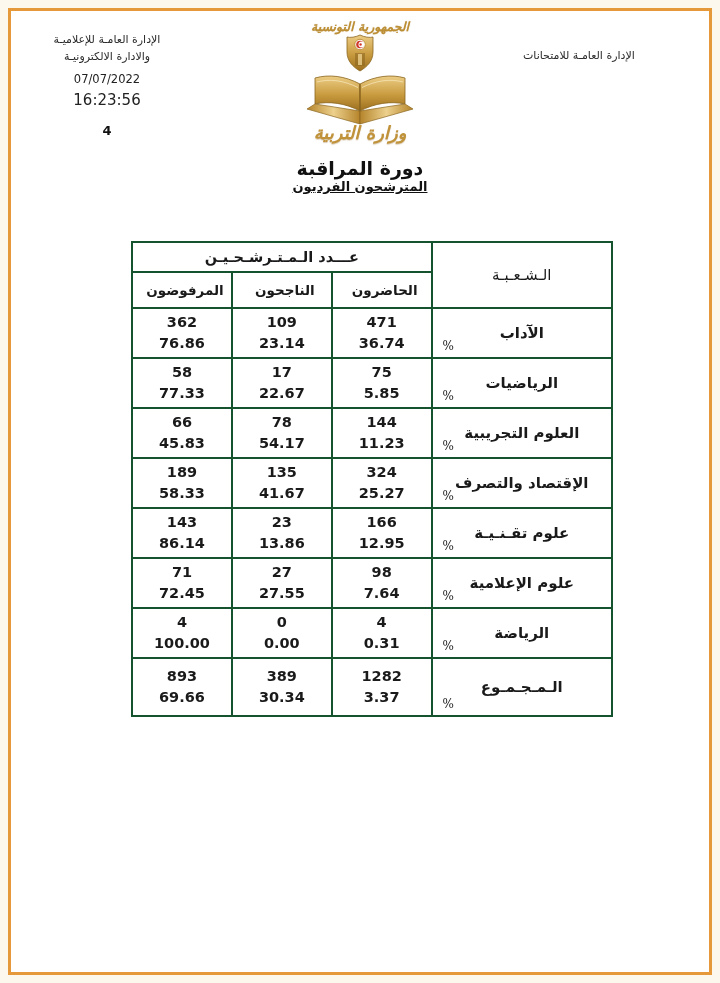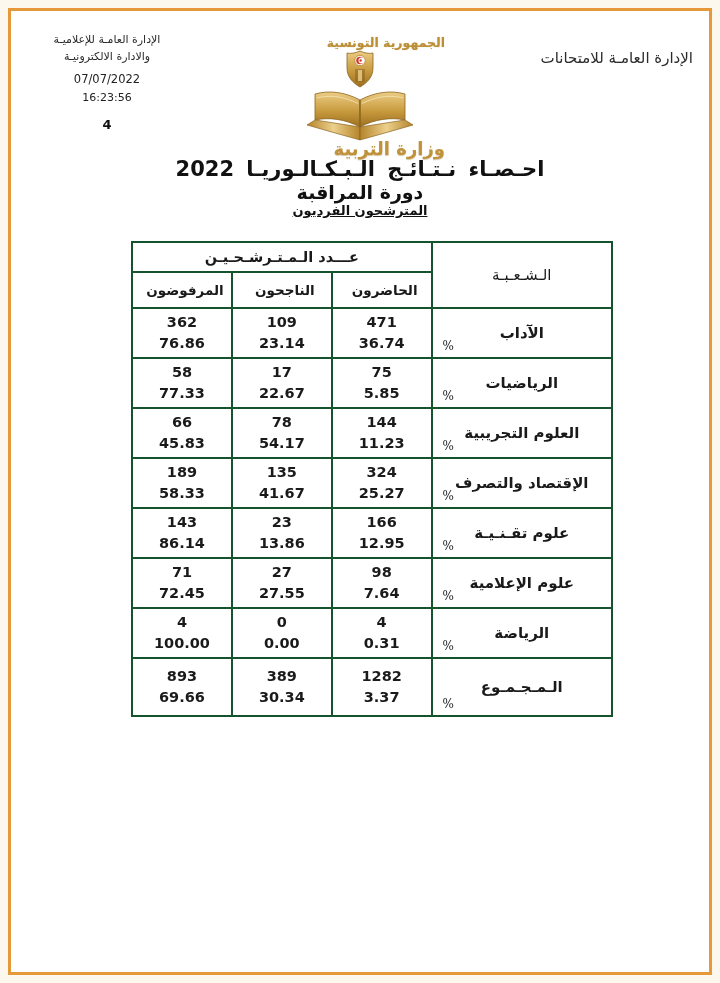--- a/index.html
+++ b/index.html
@@ -17,33 +17,33 @@
     background:#ffffff;
   }
 
   
   .hdr-left {
     position:absolute; left:16px; top:20px; width:160px;
     direction:rtl; text-align:center;
     font-size:11px; line-height:1.55; color:#2b2b2b;
   }
   .hdr-left .dt { margin-top:6px; font-size:11.5px; color:#222; direction:ltr; }
-  .hdr-left .tm { font-size:11px; color:#222; direction:ltr; }
+  .hdr-left .tm { font-size:15px; color:#222; direction:ltr; }
   .hdr-left .pg { margin-top:9px; font-size:13px; font-weight:bold; color:#111; }
 
   .hdr-right {
     position:absolute; right:16px; top:38px; width:170px;
-    direction:rtl; text-align:right;
-    font-size:15px; color:#2b2b2b;
+    direction:rtl; text-align:left;
+    font-size:11px; color:#2b2b2b;
   }
 
   
   .logo {
-    position:absolute; left:50%; top:24px; transform:translateX(-50%);
-    width:170px; text-align:right;
+    position:absolute; left:50%; top:8px; transform:translateX(-50%);
+    width:170px; text-align:center;font-style:italic;
   }
   .logo .republic {
     font-size:12.5px; font-weight:bold; color:#bd8f35;
     letter-spacing:-0.5px; direction:rtl;
     text-shadow:0 0 1px rgba(150,100,20,.4);
   }
   .logo svg { display:block; margin:0 auto; }
   .logo .ministry {
     font-size:18px; font-weight:bold; color:#c0923a; direction:rtl;
     margin-top:-4px;
@@ -127,21 +127,20 @@
       <path d="M30,70 L22,75 L75,90 L75,77 Z" fill="url(#goldGrad2)" stroke="#8a6620" stroke-width="0.7"></path>
       <path d="M120,70 L128,75 L75,90 L75,77 Z" fill="url(#goldGrad2)" stroke="#8a6620" stroke-width="0.7"></path>
       <line x1="75" y1="50" x2="75" y2="77" stroke="#8a6620" stroke-width="1.2"></line>
       <path d="M32,48 C45,44.5 59,46.5 73,53.5" stroke="#f3e0ae" stroke-width="1" fill="none" opacity="0.9"></path>
       <path d="M118,48 C105,44.5 91,46.5 77,53.5" stroke="#f3e0ae" stroke-width="1" fill="none" opacity="0.9"></path>
     </svg>
     <div class="ministry">وزارة التربية</div>
   </div>
 
   <div class="titles">
-    <div class="title-main">احـصـاء نـتـائـج الـبـكـالـوريـا  2022</div>
     <div class="title-session">دورة المراقبة</div>
     <div class="title-sub">المترشحون الفرديون</div>
   </div>
 
   <table class="results">
     <thead>
       <tr>
         <th class="col-section" rowspan="2">الـشـعـبـة</th>
         <th class="group-hdr" colspan="3">عـــدد  الـمـتـرشـحـيـن</th>
       </tr>

